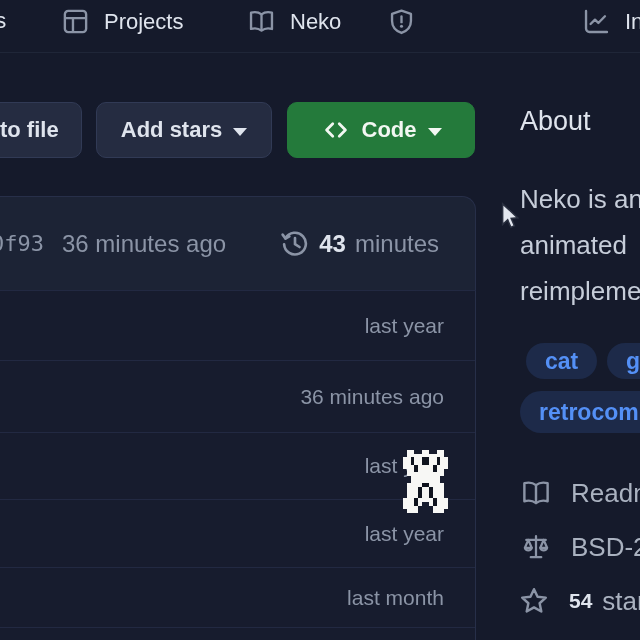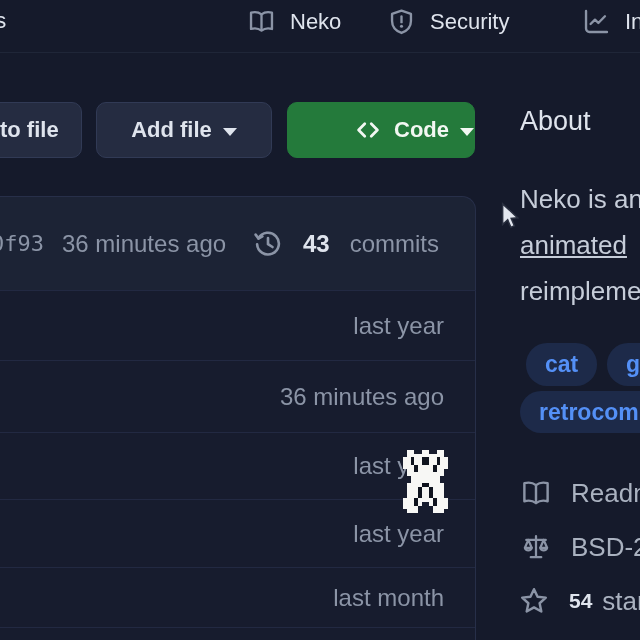--- a/index.html
+++ b/index.html
@@ -19,49 +19,49 @@
   .nav-wiki{left:248px;}
   .nav-security{left:388px;}
   .nav-insights{left:583px;}
   
   .btn{position:absolute;top:102px;height:56px;border:1px solid var(--c-button-border,#303852);border-radius:10px;
        background:var(--c-button-bg,#252c41);color:var(--c-text-bright,#dfe4ed);
        display:flex;align-items:center;justify-content:center;gap:11px;
        font-family:"Liberation Sans",sans-serif;font-size:22px;font-weight:600;cursor:pointer;padding:0;}
   .btn-goto{left:-60px;width:142px;}
   .btn-addfile{left:96px;width:176px;}
-  .btn-code{left:287px;width:188px;background:var(--c-accent-green,#247a3b);border-color:var(--c-accent-green,#247a3b);color:var(--c-accent-green-text,#f2f7f2);justify-content:flex-end;}
+  .btn-code{left:287px;width:188px;background:var(--c-accent-green,#247a3b);border-color:var(--c-accent-green,#247a3b);color:var(--c-accent-green-text,#f2f7f2);}
   .caret{width:0;height:0;border-left:7px solid transparent;border-right:7px solid transparent;border-top:8px solid currentColor;margin-top:3px;}
   .code-glyph{width:30px;height:26px;display:flex;align-items:center;}
   .code-glyph svg{width:100%;height:100%;}
   
   .commit-bar{position:absolute;left:-24px;top:196px;width:500px;height:94px;box-sizing:border-box;
     background:var(--c-panel-bg,#1c2335);border:1px solid var(--c-table-border,#272f49);border-bottom:none;
     border-radius:14px 14px 0 0;display:flex;align-items:center;padding:0 36px 0 14px;}
   .commit-hash{font-family:"DejaVu Sans Mono",monospace;font-size:22px;color:var(--c-text-muted,#8b94a6);margin-right:18px;cursor:pointer;}
   .commit-time{font-size:24px;color:var(--c-text-muted,#8b94a6);}
-  .commits-link{margin-left:auto;display:flex;align-items:center;gap:20px;cursor:pointer;}
+  .commits-link{margin-left:auto;display:flex;align-items:center;gap:9px;cursor:pointer;}
   .history{width:30px;height:30px;color:var(--c-text-muted,#8b94a6);}
   .history svg{width:100%;height:100%;}
   .commit-count{font-size:24px;font-weight:700;color:var(--c-text-bright,#dfe4ed);}
   .commits-word{font-size:24px;color:var(--c-text-muted,#8b94a6);}
   
   .file-table{position:absolute;left:-24px;top:290px;width:500px;height:350px;box-sizing:border-box;
     background:var(--c-row-bg,#171c2e);border-right:1px solid var(--c-table-border,#272f49);border-top:1px solid var(--c-divider,#222942);}
   .file-row{display:flex;align-items:center;justify-content:flex-end;box-sizing:border-box;
     padding-right:31px;border-bottom:1px solid var(--c-divider,#222942);cursor:pointer;}
   .file-row.filler{border-bottom:none;cursor:default;}
-  .file-age{font-size:24px;color:var(--c-text-muted,#8b94a6);white-space:nowrap;}
+  .file-age{font-size:21px;color:var(--c-text-muted,#8b94a6);white-space:nowrap;}
   
   .about-title{position:absolute;left:520px;top:106px;margin:0;font-size:27px;font-weight:400;color:var(--c-text-bright,#dfe4ed);}
   .about-line{position:absolute;left:520px;font-size:26px;color:var(--c-text-body,#c6cdd9);white-space:nowrap;}
   .about-line-1{top:184px;}
-  .about-line-2{top:230px;text-decoration:underline;}
+  .about-line-2{top:230px;}
   .about-line-3{top:276px;}
-  .tag{position:absolute;display:flex;align-items:center;box-sizing:border-box;height:43px;padding:0 19px;
+  .tag{position:absolute;display:flex;align-items:center;box-sizing:border-box;height:36px;padding:0 19px;
     border-radius:21px;background:var(--c-tag-bg,#1d2a49);color:var(--c-tag-text,#5490f6);
     font-size:23px;font-weight:600;cursor:pointer;white-space:nowrap;}
   .tag-cat{left:526px;top:343px;}
   .tag-go{left:607px;top:343px;}
   .tag-retro{left:520px;top:391px;height:42px;}
   .meta-row{position:absolute;display:flex;align-items:center;gap:20px;height:32px;cursor:pointer;white-space:nowrap;}
   .meta-readme{left:521px;top:477px;}
   .meta-license{left:521px;top:531px;}
   .meta-stars{left:519px;top:585px;}
   .meta-icon{width:30px;height:30px;color:var(--c-text-muted,#8b94a6);flex:none;display:flex;align-items:center;}
@@ -76,55 +76,63 @@
 </style>
 </head>
 <body>
 
 <div class="page">
 
   <header class="topnav">
     <a class="nav-item nav-actions">
       <span class="nlabel">Actions</span>
     </a>
+    <a class="nav-item nav-projects">
+      <span class="nicon">
+        <svg viewBox="0 0 16 16" fill="none" stroke="currentColor" stroke-width="1.4">
+          <rect x="1.7" y="1.7" width="12.6" height="12.6" rx="2"></rect>
+          <path d="M1.7 6h12.6M6.5 6v8.3"></path>
+        </svg>
+      </span>
+      <span class="nlabel">Projects</span>
+    </a>
     <a class="nav-item nav-wiki">
       <span class="nicon">
         <svg viewBox="0 0 16 16" fill="none" stroke="currentColor" stroke-width="1.4" stroke-linejoin="round">
           <path d="M8 3.8C6.2 2.4 4 2.2 1.8 2.8v9.6c2.2-.6 4.4-.4 6.2 1 1.8-1.4 4-1.6 6.2-1V2.8C12 2.2 9.8 2.4 8 3.8z"></path>
           <path d="M8 3.8v9.6"></path>
         </svg>
       </span>
       <span class="nlabel">Neko</span>
     </a>
     <a class="nav-item nav-security">
       <span class="nicon">
         <svg viewBox="0 0 16 16" fill="none" stroke="currentColor" stroke-width="1.4" stroke-linejoin="round">
           <path d="M8 1.6l5.6 1.9v4.2c0 3.5-2.4 5.9-5.6 7.1-3.2-1.2-5.6-3.6-5.6-7.1V3.5z"></path>
           <path d="M8 5v3.4" stroke-linecap="round"></path>
           <circle cx="8" cy="10.8" r="0.9" fill="currentColor" stroke="none"></circle>
         </svg>
       </span>
-      <span class="nlabel">Security</span>
     </a>
     <a class="nav-item nav-insights">
       <span class="nicon">
         <svg viewBox="0 0 16 16" fill="none" stroke="currentColor" stroke-width="1.4" stroke-linecap="round" stroke-linejoin="round">
           <path d="M1.8 1.8v10.4a2 2 0 0 0 2 2h10.4"></path>
           <path d="M4.5 9.5l2.6-2.6 2 2 3.9-4"></path>
         </svg>
       </span>
       <span class="nlabel">Insights</span>
     </a>
   </header>
 
   <button class="btn btn-goto">
     <span>Go to file</span>
   </button>
   <button class="btn btn-addfile">
-    <span>Add file</span>
+    <span>Add stars</span>
     <span class="caret"></span>
   </button>
   <button class="btn btn-code">
     <span class="code-glyph">
       <svg viewBox="0 0 16 16" fill="none" stroke="currentColor" stroke-width="1.7" stroke-linecap="round" stroke-linejoin="round">
         <path d="M6 4.2L2.2 8 6 11.8M10 4.2L13.8 8 10 11.8"></path>
       </svg>
     </span>
     <span>Code</span>
     <span class="caret"></span>
@@ -135,21 +143,21 @@
     <span class="commit-time">36 minutes ago</span>
     <a class="commits-link">
       <span class="history">
         <svg viewBox="0 0 16 16" fill="none" stroke="currentColor" stroke-width="1.4" stroke-linecap="round" stroke-linejoin="round">
           <path d="M2.9 5A5.8 5.8 0 1 1 2.2 8.2"></path>
           <path d="M1.4 3l1.5 2.1 2.1-1.2"></path>
           <path d="M8 4.8V8.1l2.4 1.5"></path>
         </svg>
       </span>
       <span class="commit-count">43</span>
-      <span class="commits-word">commits</span>
+      <span class="commits-word">minutes</span>
     </a>
   </div>
 
   <div class="file-table">
     <div class="file-row" style="height:70px">
       <span class="file-age">last year</span>
     </div>
     <div class="file-row" style="height:72px">
       <span class="file-age">36 minutes ago</span>
     </div>

